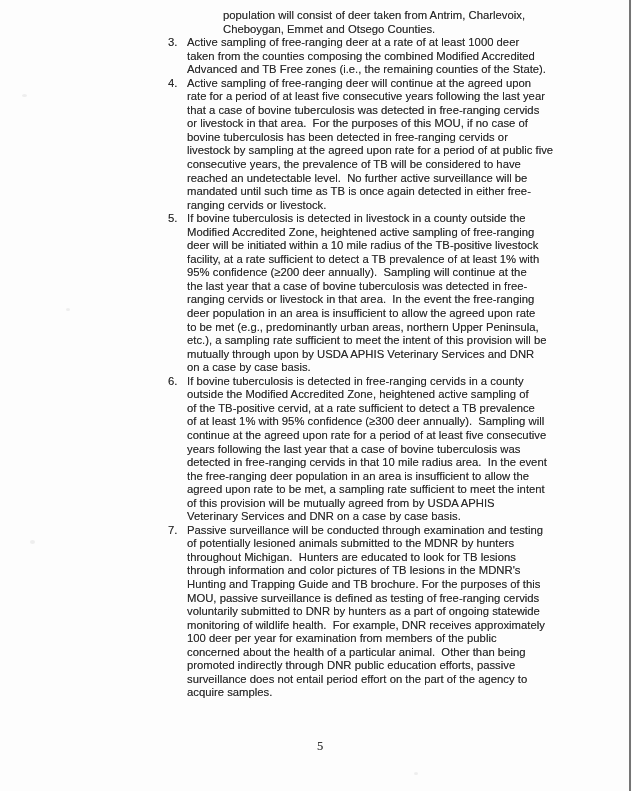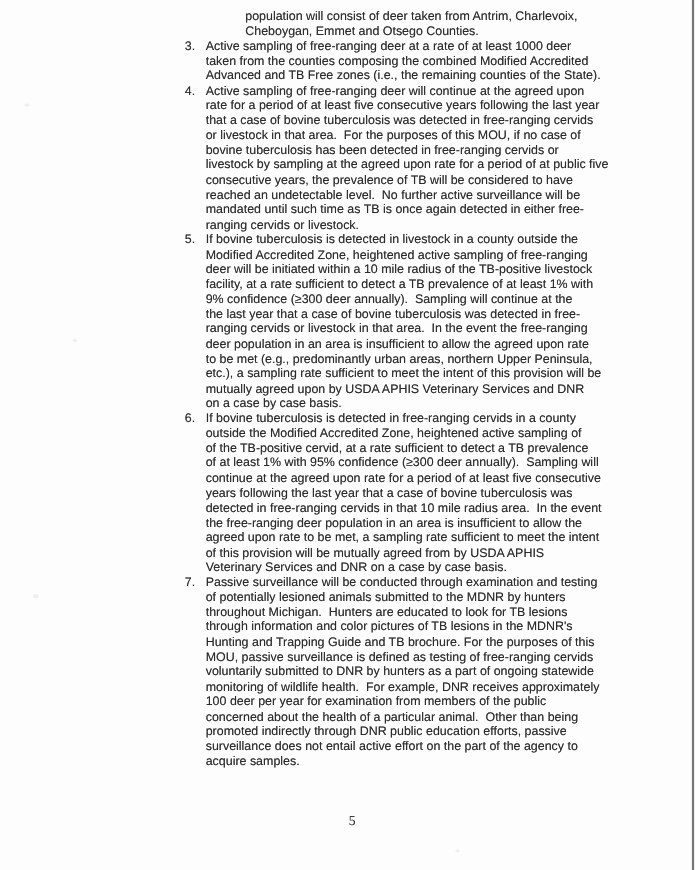--- a/index.html
+++ b/index.html
@@ -85,27 +85,27 @@
             <div class="line">ranging cervids or livestock.</div>
           </div>
         </div>
         <div class="item">
           <div class="num">5.</div>
           <div class="body">
             <div class="line">If bovine tuberculosis is detected in livestock in a county outside the</div>
             <div class="line">Modified Accredited Zone, heightened active sampling of free-ranging</div>
             <div class="line">deer will be initiated within a 10 mile radius of the TB-positive livestock</div>
             <div class="line">facility, at a rate sufficient to detect a TB prevalence of at least 1% with</div>
-            <div class="line">9% confidence (≥300 deer annually).  Sampling will continue at the</div>
+            <div class="line">95% confidence (≥200 deer annually).  Sampling will continue at the</div>
             <div class="line">the last year that a case of bovine tuberculosis was detected in free-</div>
             <div class="line">ranging cervids or livestock in that area.  In the event the free-ranging</div>
             <div class="line">deer population in an area is insufficient to allow the agreed upon rate</div>
             <div class="line">to be met (e.g., predominantly urban areas, northern Upper Peninsula,</div>
             <div class="line">etc.), a sampling rate sufficient to meet the intent of this provision will be</div>
-            <div class="line">mutually agreed upon by USDA APHIS Veterinary Services and DNR</div>
+            <div class="line">mutually through upon by USDA APHIS Veterinary Services and DNR</div>
             <div class="line">on a case by case basis.</div>
           </div>
         </div>
         <div class="item">
           <div class="num">6.</div>
           <div class="body">
             <div class="line">If bovine tuberculosis is detected in free-ranging cervids in a county</div>
             <div class="line">outside the Modified Accredited Zone, heightened active sampling of</div>
             <div class="line">of the TB-positive cervid, at a rate sufficient to detect a TB prevalence</div>
             <div class="line">of at least 1% with 95% confidence (≥300 deer annually).  Sampling will</div>
@@ -125,21 +125,21 @@
             <div class="line">of potentially lesioned animals submitted to the MDNR by hunters</div>
             <div class="line">throughout Michigan.  Hunters are educated to look for TB lesions</div>
             <div class="line">through information and color pictures of TB lesions in the MDNR's</div>
             <div class="line">Hunting and Trapping Guide and TB brochure. For the purposes of this</div>
             <div class="line">MOU, passive surveillance is defined as testing of free-ranging cervids</div>
             <div class="line">voluntarily submitted to DNR by hunters as a part of ongoing statewide</div>
             <div class="line">monitoring of wildlife health.  For example, DNR receives approximately</div>
             <div class="line">100 deer per year for examination from members of the public</div>
             <div class="line">concerned about the health of a particular animal.  Other than being</div>
             <div class="line">promoted indirectly through DNR public education efforts, passive</div>
-            <div class="line">surveillance does not entail active effort on the part of the agency to</div>
+            <div class="line">surveillance does not entail period effort on the part of the agency to</div>
             <div class="line">acquire samples.</div>
           </div>
         </div>
       </div>
   </div>
 
   <div class="page-number">5</div>
 
   <div class="edge-line"></div>
 </div>

